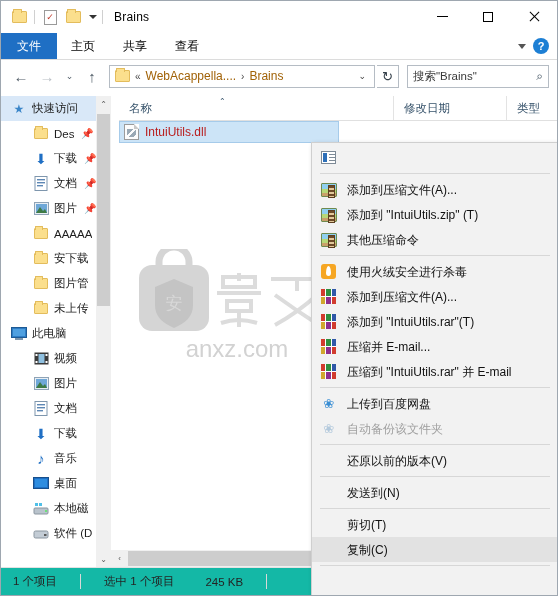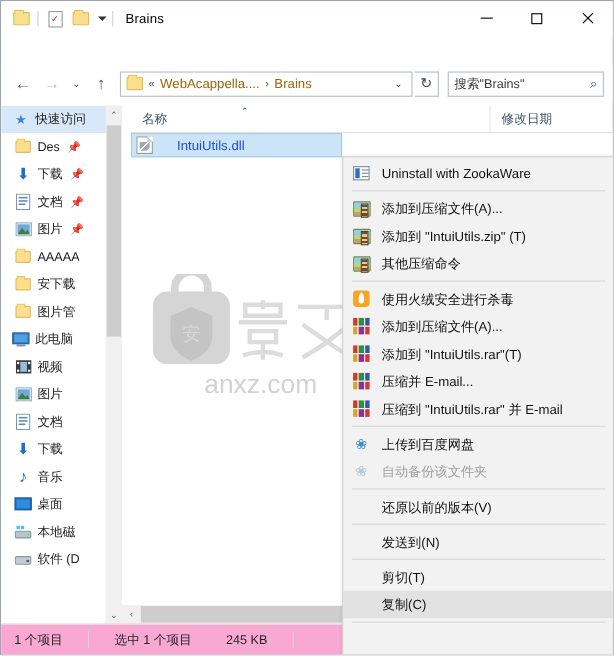--- a/index.html
+++ b/index.html
@@ -131,21 +131,21 @@
 
   
   .navpane {
     position: absolute; left: 0; top: 95px; width: 110px; bottom: 28px;
     background: #ffffff; overflow: hidden; font-size: 11.5px; color: #1d1d1d;
   }
   .nav-item {
     height: 25px; display: flex; align-items: center; gap: 5px; padding-left: 10px;
     white-space: nowrap; overflow: hidden;
   }
-  .nav-item.indent { padding-left: 12px; }
+  .nav-item.indent { padding-left: 32px; }
   .nav-item.sel { background: #d9e8f8; }
   .nav-ic { width: 16px; height: 16px; flex: none; display: flex; align-items: center; justify-content: center; font-size: 12px; }
   .ic-folder {
     width: 14px; height: 11px; background: #fbdf8d; border: 1px solid #e3bc5c;
     border-radius: 1px; position: relative;
   }
   .ic-folder::before {
     content: ""; position: absolute; left: 0; top: -3px; width: 6px; height: 3px;
     background: #fbdf8d; border: 1px solid #e3bc5c; border-bottom: none; border-radius: 1px 1px 0 0;
   }
@@ -166,22 +166,22 @@
   .nav-scroll .thumb {
     position: absolute; left: 1px; top: 18px; width: 13px; height: 192px; background: #cdcdcd;
   }
 
   
   .filelist {
     position: absolute; left: 118px; top: 120px; right: 0; bottom: 45px;
     background: #ffffff; overflow: hidden;
   }
   .file-row {
-    height: 22px; display: flex; align-items: center; gap: 22px; padding-left: 4px;
-    width: 192px; font-size: 12px; color: #1d4ed8;
+    height: 22px; display: flex; align-items: center; gap: 6px; padding-left: 4px;
+    width: 220px; font-size: 12px; color: #b91c1c;
   }
   .file-row.sel { background: #cce4f7; border: 1px solid #a6cbea; }
   .dll-ic {
     width: 15px; height: 16px; background: #fcfcfc; border: 1px solid #9b9b9b;
     position: relative; flex: none;
   }
   .dll-ic::after {
     content: ""; position: absolute; right: -1px; top: -1px; border-width: 0 5px 5px 0;
     border-style: solid; border-color: #fff #fff #c8c8c8 #c8c8c8;
   }
@@ -205,21 +205,21 @@
   .hs-left, .hs-right {
     width: 17px; height: 17px; display: flex; align-items: center; justify-content: center;
     font-size: 8px; color: #5a5a5a;
   }
   .hs-track { flex: 1; height: 17px; position: relative; }
   .hs-thumb { position: absolute; left: 0; top: 1px; height: 15px; width: 300px; background: #cdcdcd; }
 
   
   .statusbar {
     position: absolute; left: 0; right: 0; bottom: 0; height: 28px;
-    background: #f9a8d4; border-top: 1px solid #e2e2e2;
+    background: #14b8a6; border-top: 1px solid #e2e2e2;
     display: flex; align-items: center; font-size: 11.5px; color: #242424; padding-left: 12px; gap: 12px;
   }
   .st-sep { width: 1px; height: 15px; background: #d8d8d8; margin: 0 11px; }
   .st-gap { width: 7px; }
 
   
   .ctxmenu {
     position: absolute; left: 310px; top: 141px; width: 248px;
     background: #f2f2f2; border: 1px solid #cfcfcf;
     box-shadow: 2px 2px 5px rgba(0,0,0,.22);
@@ -299,20 +299,30 @@
         </div>
       <div class="win-btn">
           <div class="glyph-max"></div>
         </div>
       <div class="win-btn">
           <div class="glyph-close"></div>
         </div>
     </div>
   </div>
 
+  <div class="ribbon">
+    <div class="tab file">文件</div>
+    <div class="tab">主页</div>
+    <div class="tab">共享</div>
+    <div class="tab">查看</div>
+    <div class="ribbon-right">
+      <div class="chev-dn"></div>
+      <div class="help-btn">?</div>
+    </div>
+  </div>
 
   <div class="addrbar">
     <div class="navbtn">←</div>
     <div class="navbtn dim">→</div>
     <div class="navbtn small">⌄</div>
     <div class="navbtn">↑</div>
     <div class="addrfield">
       <div class="addr-folder"></div>
       <span class="crumb-sep">«</span>
       <span class="crumb">WebAcappella....</span>
@@ -326,20 +336,21 @@
       <span class="search-icon">⌕</span>
     </div>
   </div>
 
   <div class="colhead">
     <div class="col name">
       <span>名称</span>
       <span class="sortmark">⌃</span>
     </div>
     <div class="col date">修改日期</div>
+    <div class="col type">类型</div>
   </div>
 
   <div class="navpane" id="navpane">
       <div class="nav-item sel">
         <span class="nav-ic" style="color: rgb(59, 134, 201);">★</span>
         <span class="navlbl">快速访问</span>
       </div>
       <div class="nav-item indent">
         <span class="nav-ic">
           <span class="ic-folder"></span>
@@ -385,20 +396,26 @@
         <span class="nav-ic">
           <span class="ic-folder"></span>
         </span>
         <span class="navlbl">安下载</span>
       </div>
       <div class="nav-item indent">
         <span class="nav-ic">
           <span class="ic-folder"></span>
         </span>
         <span class="navlbl">图片管</span>
+      </div>
+      <div class="nav-item indent">
+        <span class="nav-ic">
+          <span class="ic-folder"></span>
+        </span>
+        <span class="navlbl">未上传</span>
       </div>
       <div class="nav-item">
         <span class="nav-ic">
           <svg width="16" height="14">
             <rect x="0.5" y="0.5" width="15" height="10" fill="#2e7cc4" stroke="#1d5a94"></rect>
             <rect x="2" y="2" width="12" height="7" fill="#4fa0e0"></rect>
             <rect x="4" y="11" width="8" height="2" fill="#7d96ad"></rect>
           </svg>
         </span>
         <span class="navlbl">此电脑</span>
@@ -531,21 +548,20 @@
     <span class="st-gap"></span>
     <span>245 KB</span>
     <span class="st-sep"></span>
   </div>
 
   <div class="ctxmenu" id="ctxmenu">
       <div class="mi">
         <span class="mi-ic">
           <span class="ic-zooka"></span>
         </span>
-        <span class="mi-lbl">Uninstall with ZookaWare</span>
       </div>
       <div class="msep"></div>
       <div class="mi">
         <span class="mi-ic">
           <span class="ic-zip"></span>
         </span>
         <span class="mi-lbl">添加到压缩文件(A)...</span>
       </div>
       <div class="mi">
         <span class="mi-ic">

